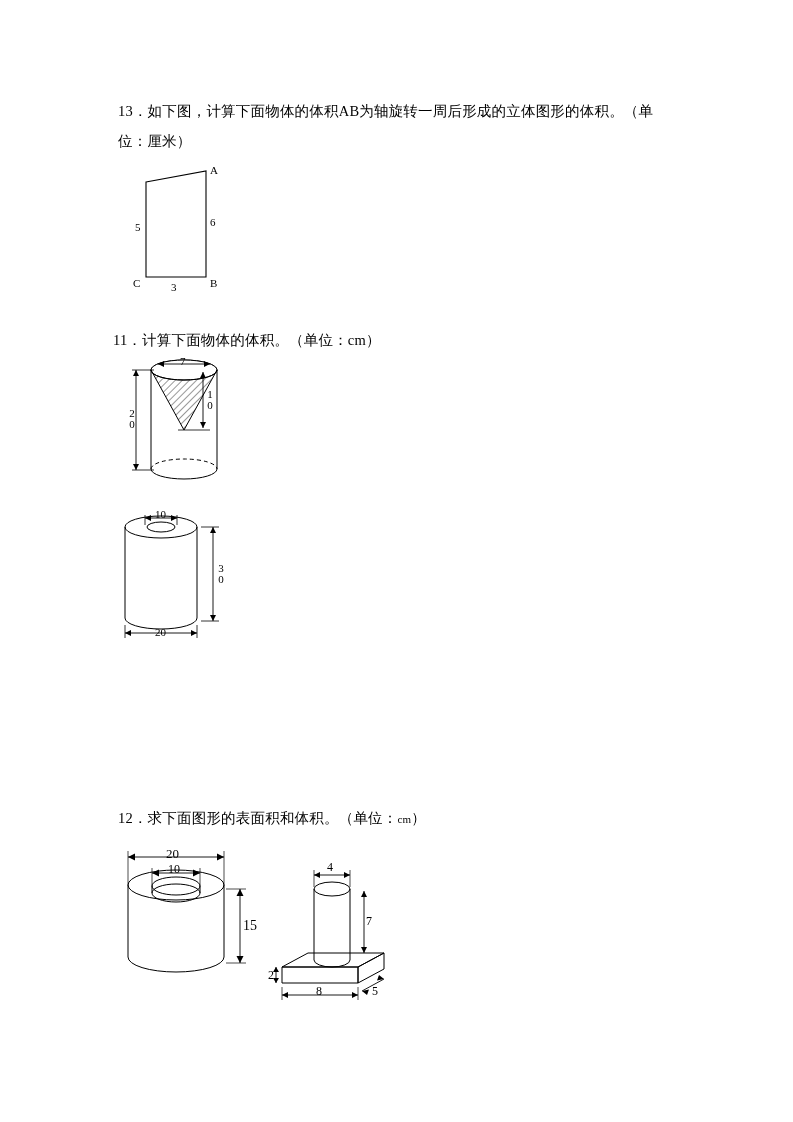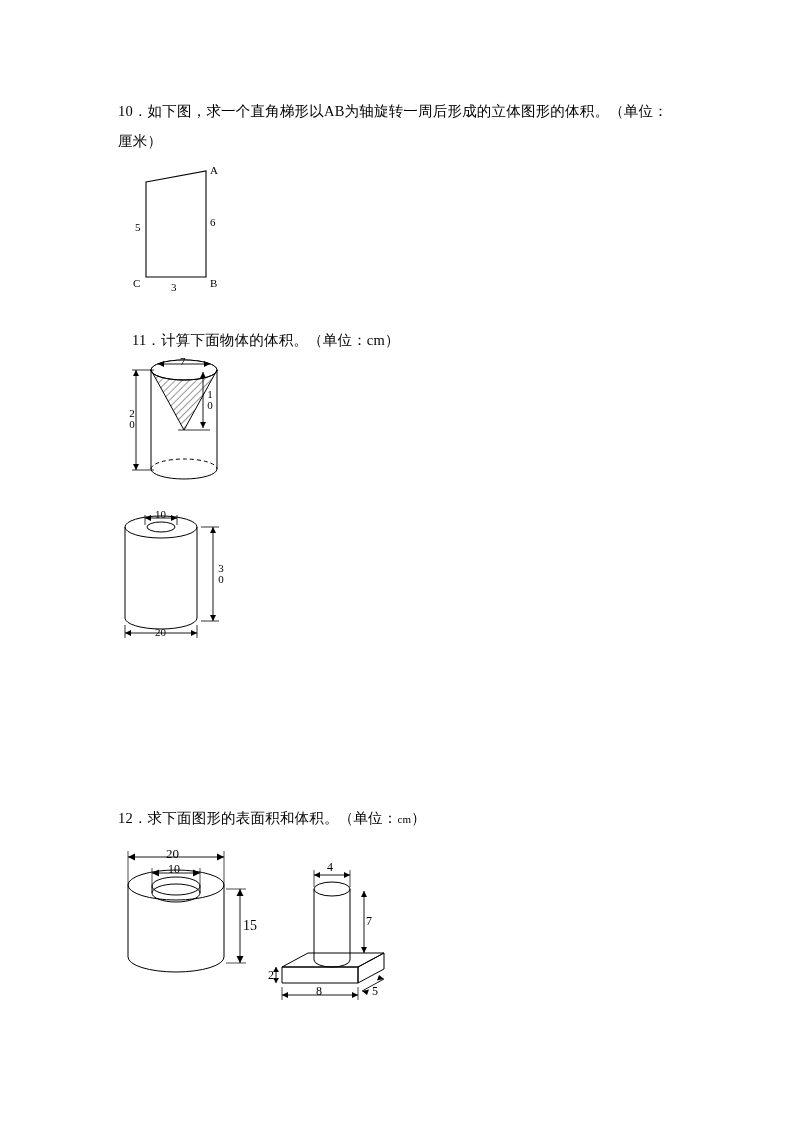--- a/index.html
+++ b/index.html
@@ -22,21 +22,21 @@
     height: 1122px;
   }
   .q-text {
     position: absolute;
     font-size: 14.5px;
     line-height: 30px;
     letter-spacing: 0.2px;
     white-space: normal;
   }
   .q10 { left: 118px; top: 96px; width: 560px; }
-  .q11 { left: 132px; top: 325px; width: 560px; }
+  .q11 { left: 113px; top: 325px; width: 560px; }
   .q12 { left: 118px; top: 803px; width: 560px; }
   .ital { }
   .small-unit { font-size: 11px; }
 
   .fig { position: absolute; }
 
   
   #fig10 { left: 118px; top: 165px; width: 200px; height: 150px; }
 
   
@@ -64,21 +64,21 @@
   #fig12b { left: 272px; top: 855px; width: 180px; height: 150px; }
 
   svg { display: block; overflow: visible; }
 </style>
 </head>
 <body>
 
 <div class="page">
 
   <div class="q-text q10">
-    <span>10．</span><span>如下图，求一个直角梯形以</span><span class="ital">AB</span><span>为轴旋转一周后形成的立体图形的体积。（单位：厘米）</span>
+    <span>13．</span><span>如下图，计算下面物体的体积</span><span class="ital">AB</span><span>为轴旋转一周后形成的立体图形的体积。（单位：厘米）</span>
   </div>
 
   <div class="fig" id="fig10">
     <svg width="200" height="150" viewBox="0 0 200 150">
 
       <polygon points="28,17 88,6 88,112 28,112" fill="none" stroke="#000" stroke-width="1.1"></polygon>
     </svg>
     <span class="lbl" style="left:92px; top:0px;">A</span>
     <span class="lbl" style="left:92px; top:113px;">B</span>
     <span class="lbl" style="left:15px; top:113px;">C</span>

